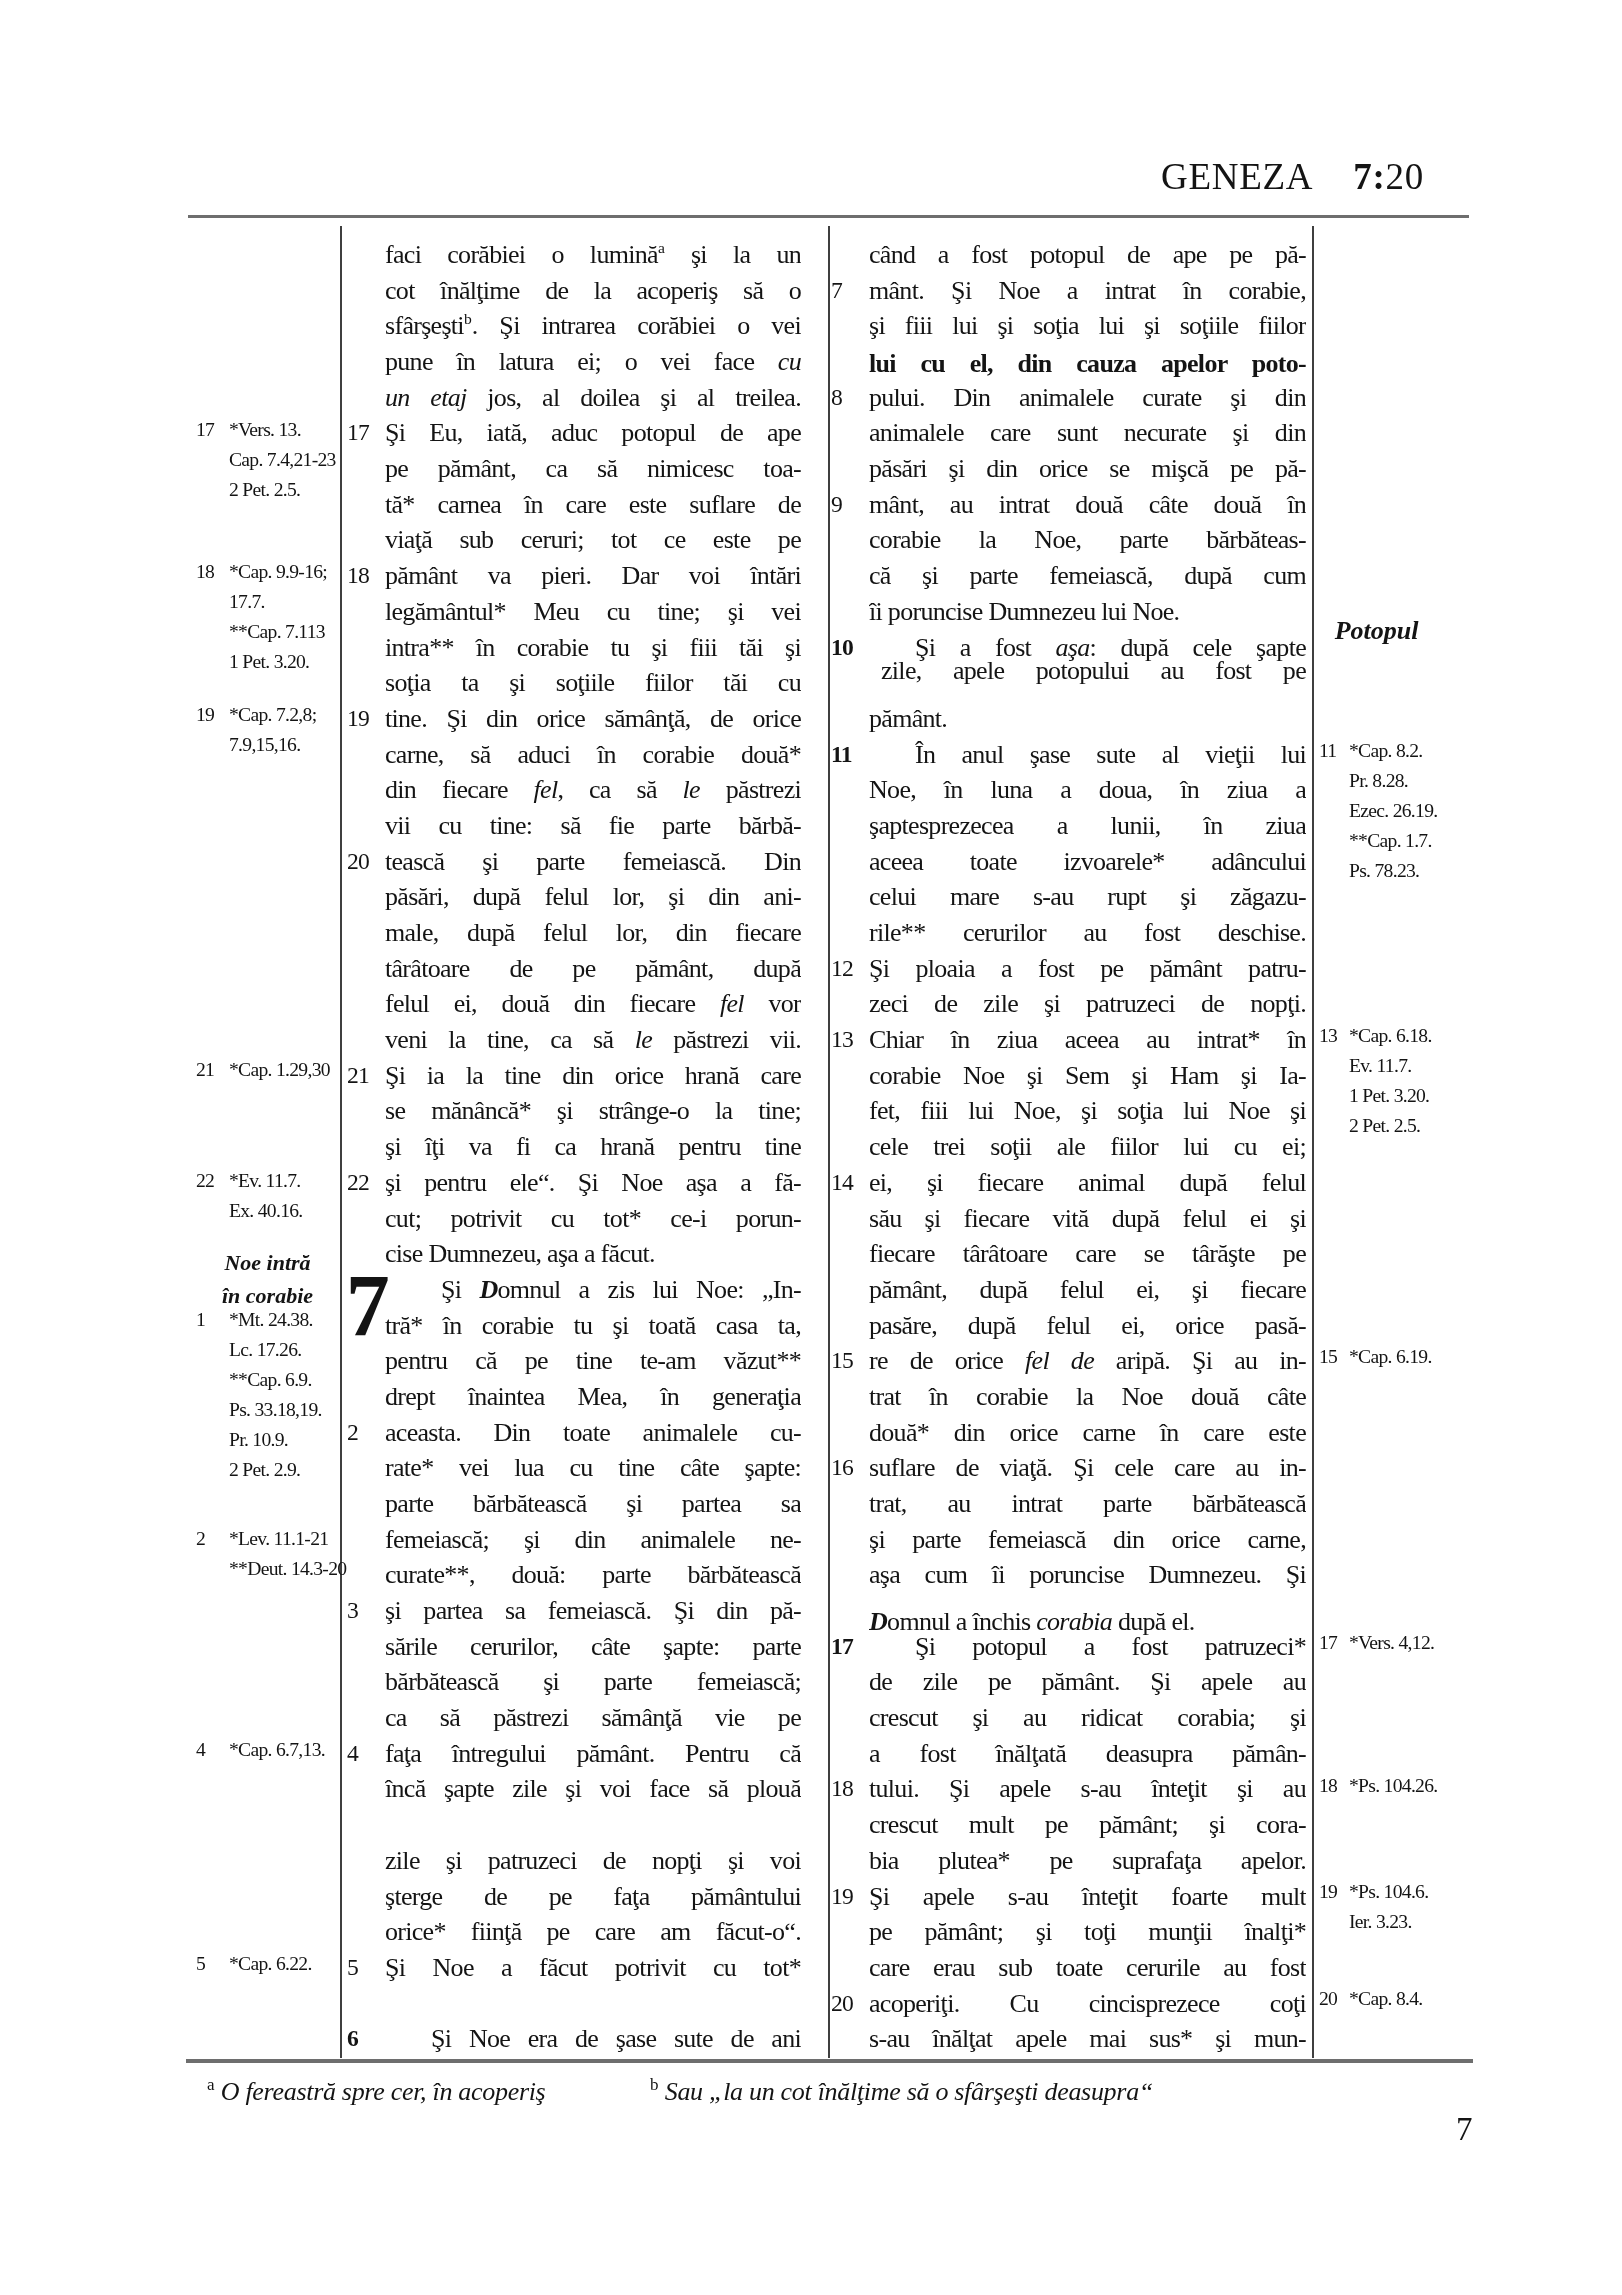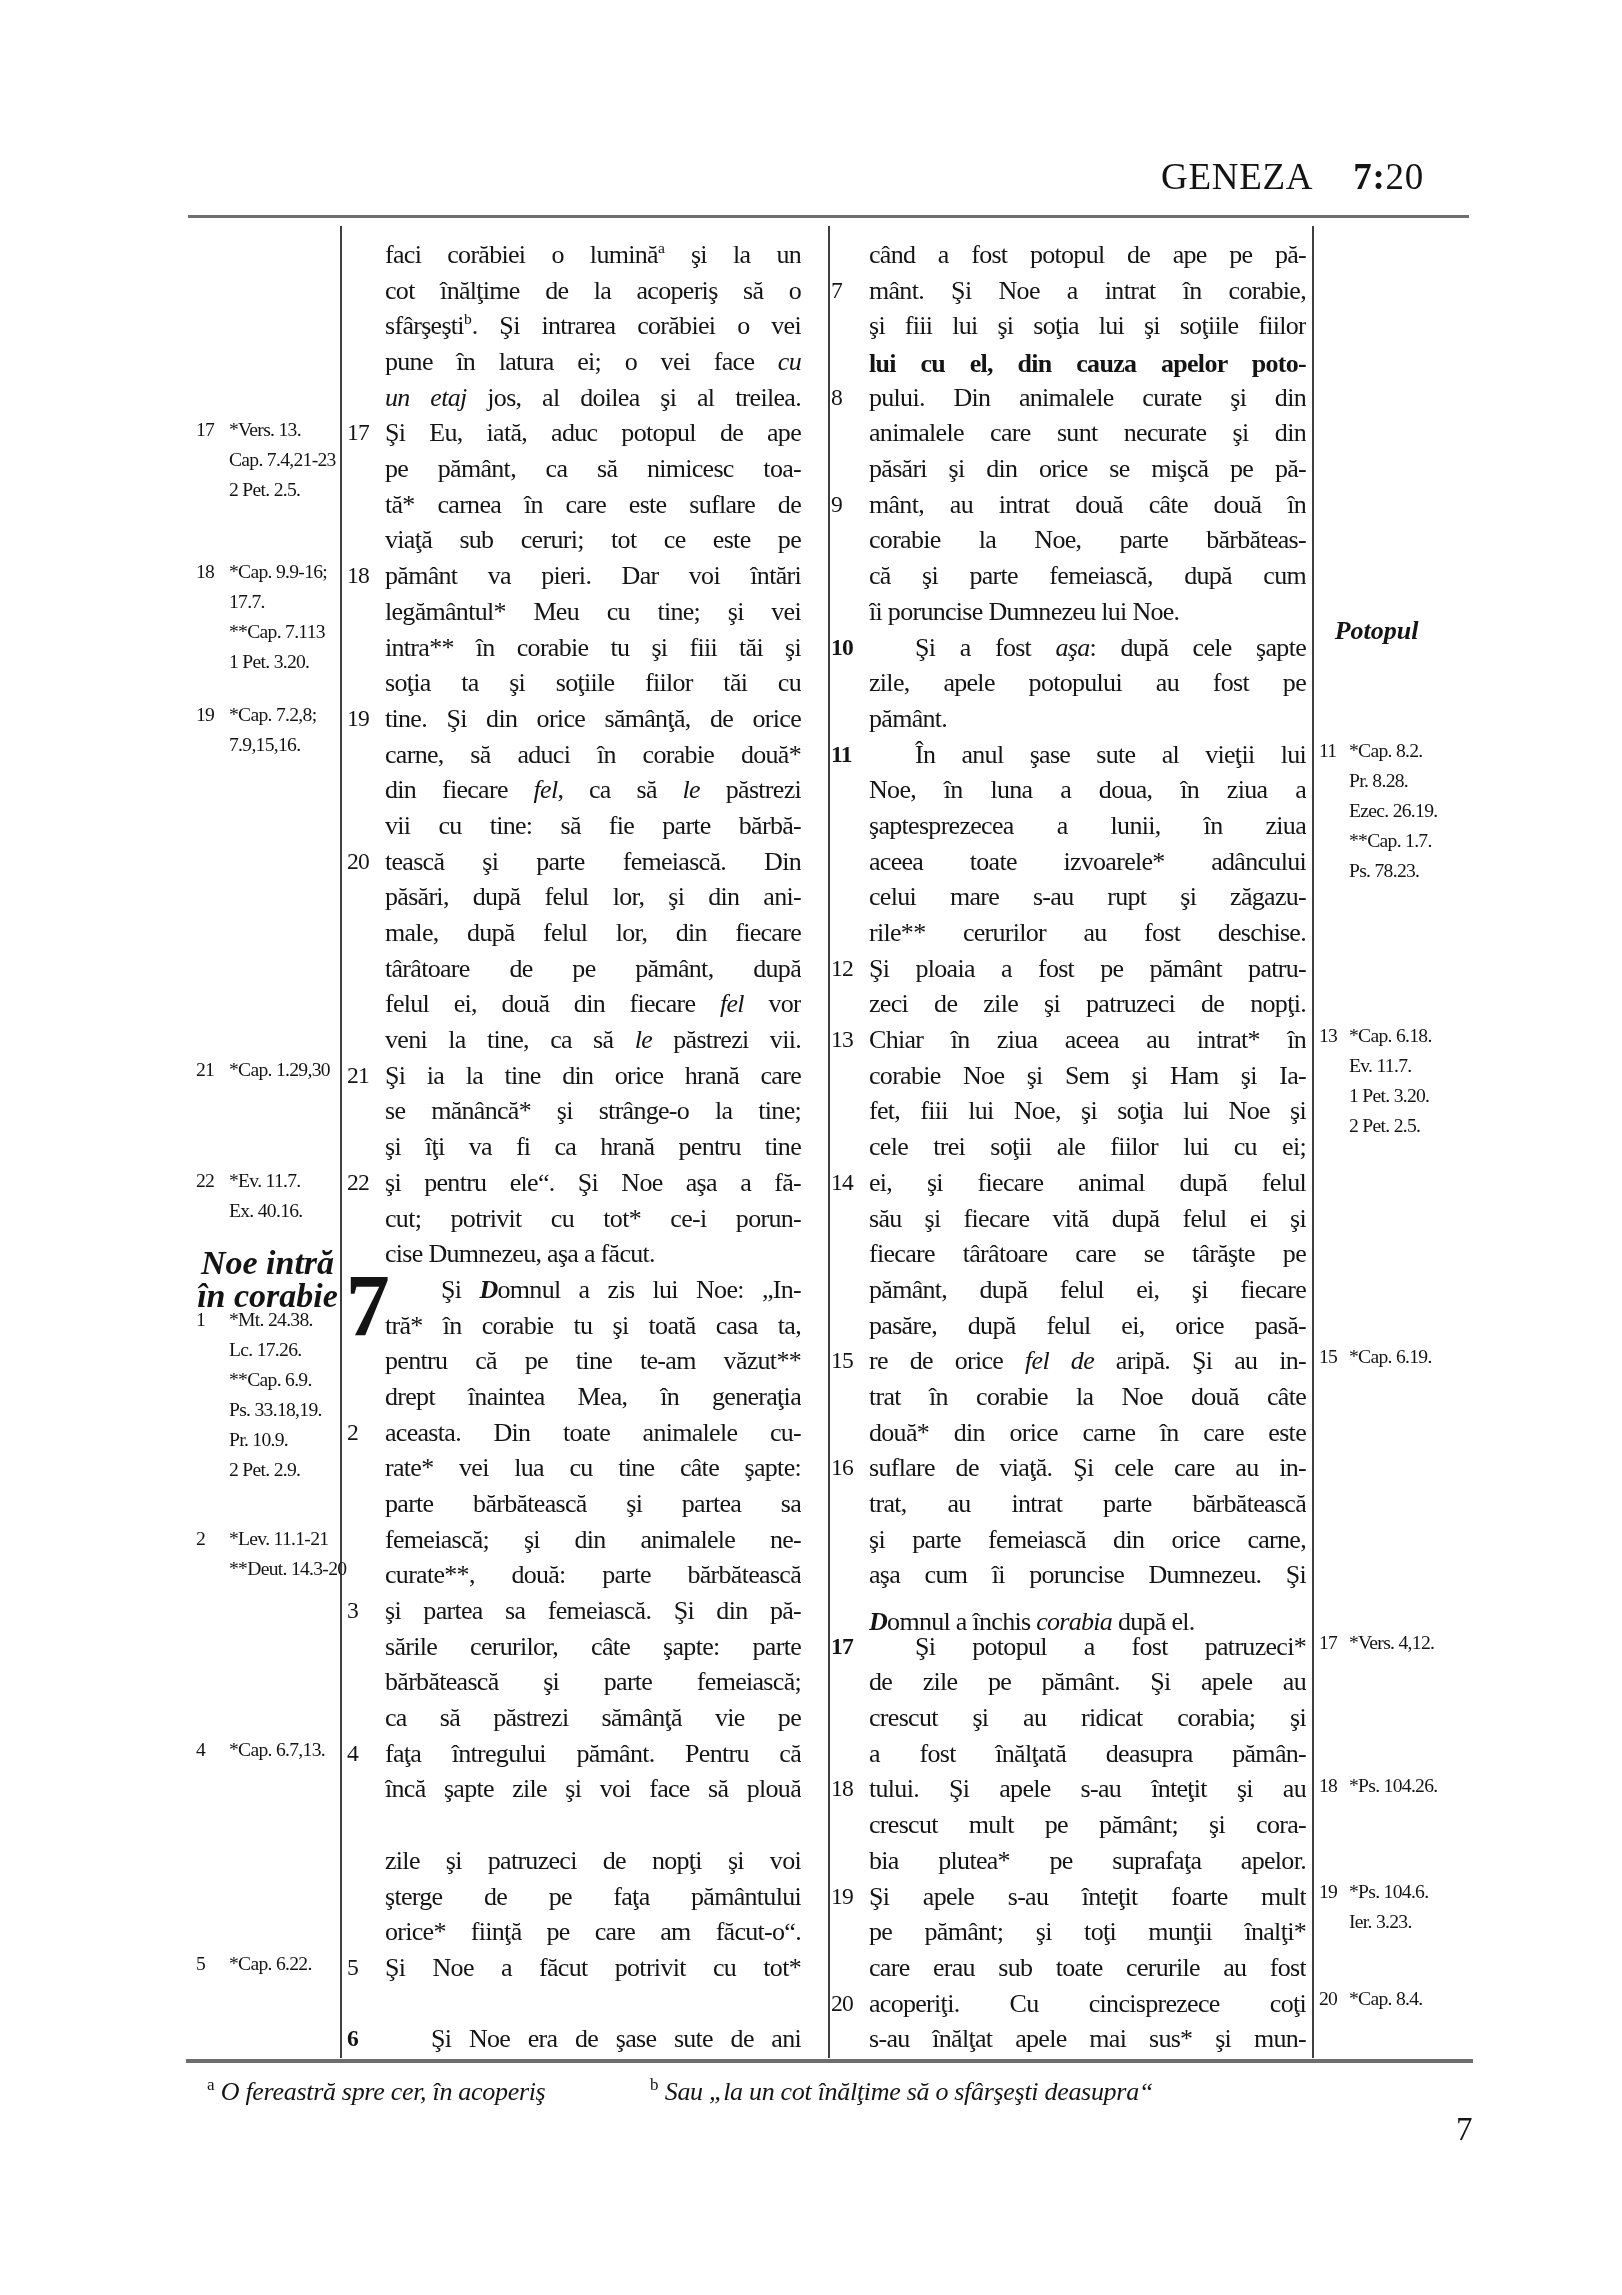--- a/index.html
+++ b/index.html
@@ -60,21 +60,21 @@
   .mblock{
     position:absolute;left:0;right:0;display:flex;
     font-size:19.6px;line-height:30px;letter-spacing:-0.7px;white-space:nowrap;
   }
   .mnum{flex:0 0 33px;}
   #right-margin .mnum{flex:0 0 30px;}
   .mrefs{flex:1;}
   .mhead{
     position:absolute;left:0;right:0;
     font-weight:bold;font-style:italic;
-    font-size:34px;line-height:33px;
+    font-size:22px;line-height:33px;
   }
   #left-margin .mhead{text-align:center;}
   #right-margin .mhead{font-size:26px;padding-left:15.7px;}
 
   
   .fn{
     position:absolute;top:2075px;
     font-size:26px;line-height:33px;font-style:italic;letter-spacing:-0.3px;
     white-space:nowrap;
   }
@@ -371,21 +371,21 @@
       <div class="ln" style="top: 321px;">
         <div class="lt"><span class="sg-t">că şi parte femeiască, după cum</span></div>
       </div>
       <div class="ln" style="top: 357px;">
         <div class="lt end"><span class="sg-t">îi poruncise Dumnezeu lui Noe.</span></div>
       </div>
       <div class="ln" style="top: 393px;">
         <span class="vn b">10</span>
         <div class="lt ind1"><span class="sg-t">Şi a fost </span><span class="sg-i">aşa</span><span class="sg-t">: după cele şapte</span></div>
       </div>
-      <div class="ln" style="top: 428px;">
+      <div class="ln" style="top: 416px; margin-left: 12px;">
         <div class="lt"><span class="sg-t">zile, apele potopului au fost pe</span></div>
       </div>
       <div class="ln" style="top: 464px;">
         <div class="lt end"><span class="sg-t">pământ.</span></div>
       </div>
       <div class="ln" style="top: 500px;">
         <span class="vn b">11</span>
         <div class="lt ind1"><span class="sg-t">În anul şase sute al vieţii lui</span></div>
       </div>
       <div class="ln" style="top: 535px;">

